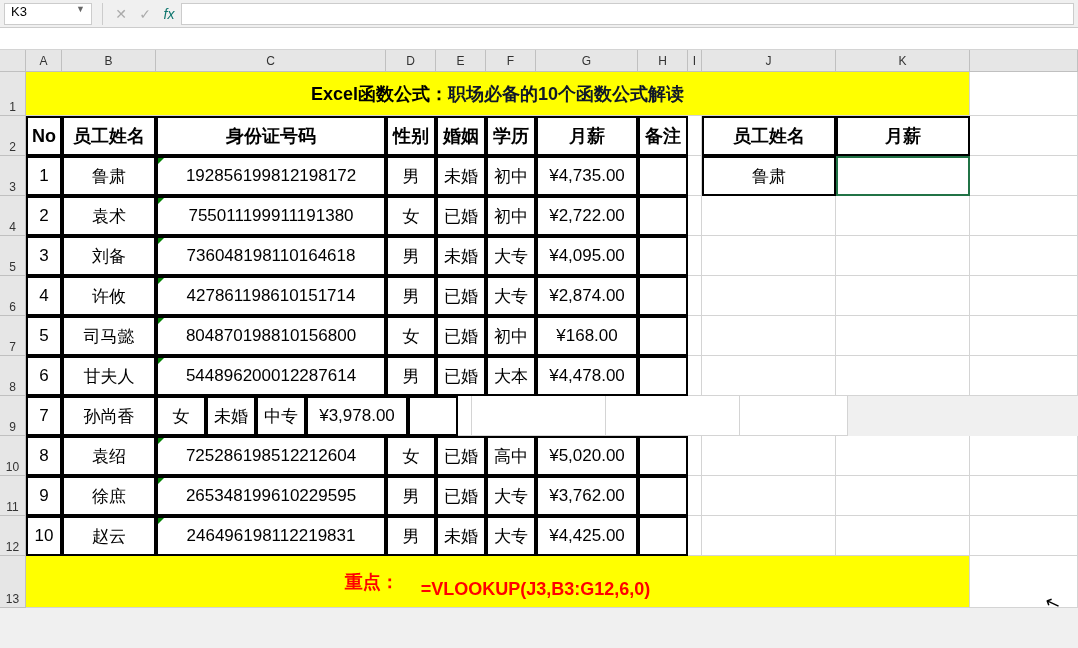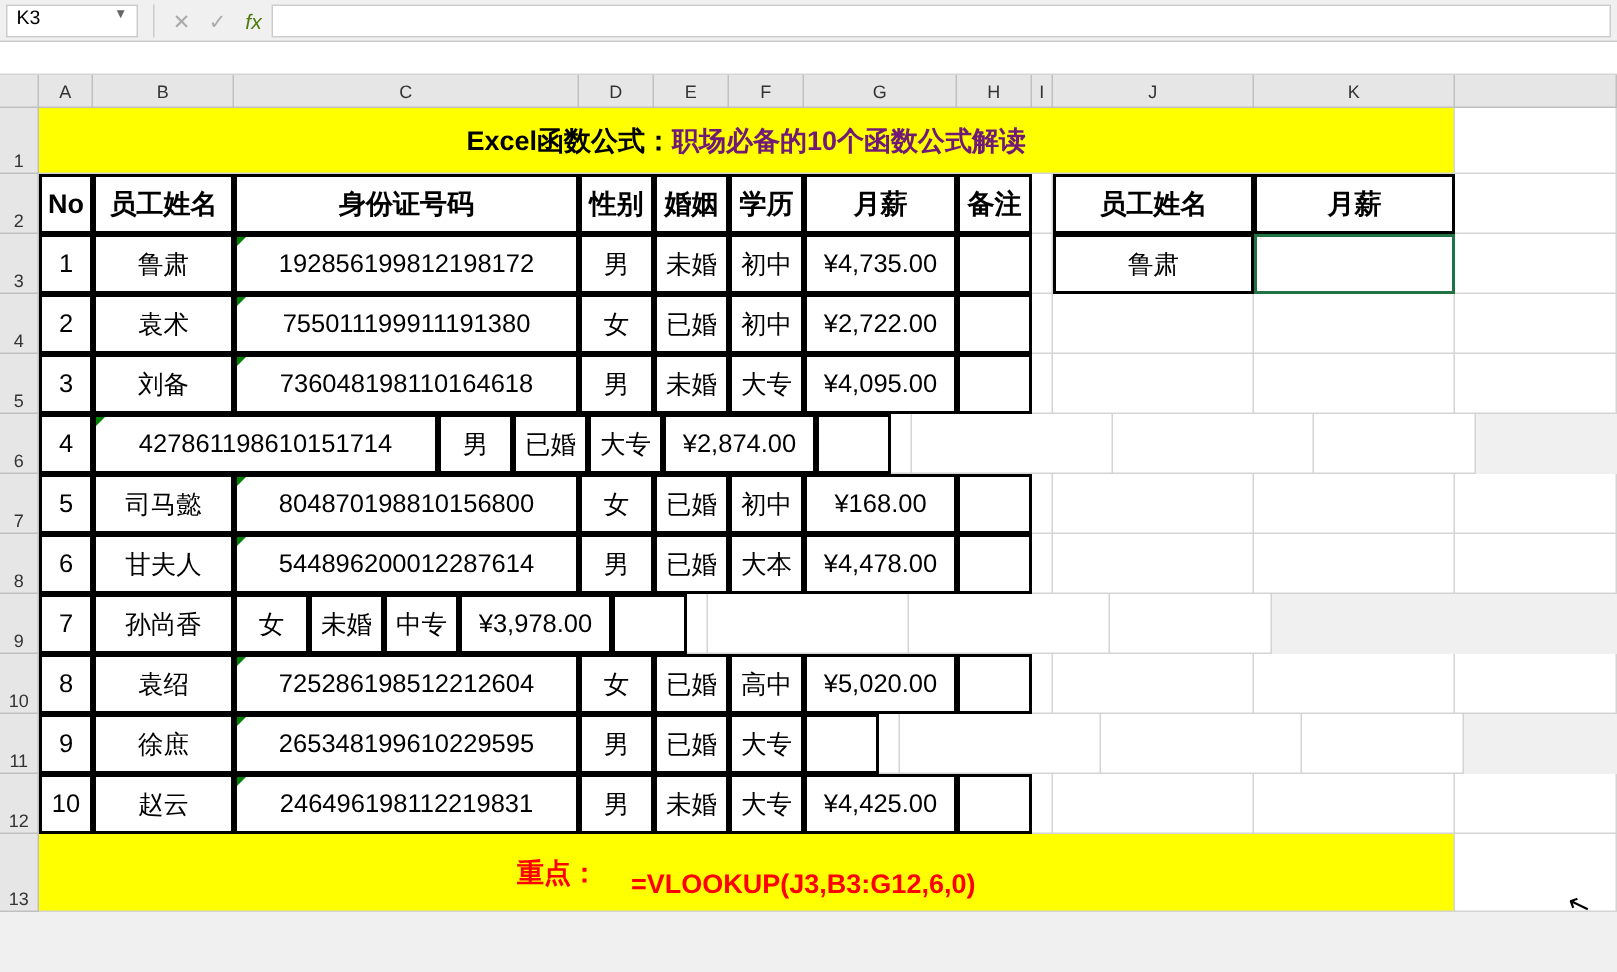--- a/index.html
+++ b/index.html
@@ -23,21 +23,21 @@
   background: #fff;
   border: 1px solid #ccc;
   margin: 0 4px;
   display: flex; 
   padding: 0 6px;
   font-size: 13px;
 }
 .name-box .dd { margin-left: auto; color: #666; font-size: 9px; }
 .fb-divider { width: 1px; height: 22px; background: #ccc; margin: 0 6px; }
 .fb-icon { width: 24px; text-align: center; color: #aaa; font-size: 14px; cursor: default; }
-.fb-fx { font-style: italic; color: #4d7c0f; font-size: 14px; }
+.fb-fx { font-style: italic; color: #0f766e; font-size: 14px; }
 .fb-input { flex: 1; background: #fff; height: 22px; border: 1px solid #ccc; margin-right: 4px; padding: 0 6px; }
 .blank-strip { height: 22px; background: #fff; border-bottom: 1px solid #d4d4d4; }
 .sheet { display: flex; }
 .row-hdrs { display: flex; flex-direction: column; }
 .row-hdr {
   width: 26px;
   background: #e6e6e6;
   border-right: 1px solid #c0c0c0;
   border-bottom: 1px solid #c0c0c0;
   display: flex; align-items: flex-end; justify-content: center;
@@ -70,21 +70,21 @@
 .cD { width: 50px; } .cE { width: 50px; } .cF { width: 50px; }
 .cG { width: 102px; } .cH { width: 50px; } .cI { width: 14px; }
 .cJ { width: 134px; } .cK { width: 134px; } .cRest { width: 108px; }
 
 .r-title { height: 44px; }
 .r-data { height: 40px; }
 .r-footer { height: 52px; }
 
 .banner { background: #ffff00 !important; font-size: 18px; font-weight: bold; }
 .banner .black { color: #000; }
-.banner .red { color: #701a75; }
+.banner .red { color: #0f172a; }
 .thick-border { border: 2px solid #000 !important; }
 .header-cell { font-size: 18px; font-weight: bold; align-items: center; }
 .data-cell { font-size: 17px; }
 .green-tri::before {
   content: ""; position: absolute; top: 0; left: 0;
   border-top: 6px solid #008000; border-right: 6px solid transparent;
 }
 .selected-cell { border: 2px solid #217346 !important; }
 .footer-banner {
   background: #ffff00 !important;
@@ -334,20 +334,23 @@
           </div>
           <div class="cell cI r-data"></div>
           <div class="cell cJ r-data"></div>
           <div class="cell cK r-data"></div>
           <div class="cell cRest r-data"></div>
         </div>
         <div class="grid-row">
           <div class="cell cA r-data thick-border data-cell">
             <span>4</span>
           </div>
+          <div class="cell cB r-data thick-border data-cell">
+            <span>许攸</span>
+          </div>
           <div class="cell cC r-data thick-border data-cell green-tri">
             <span>427861198610151714</span>
           </div>
           <div class="cell cD r-data thick-border data-cell">
             <span>男</span>
           </div>
           <div class="cell cE r-data thick-border data-cell">
             <span>已婚</span>
           </div>
           <div class="cell cF r-data thick-border data-cell">
@@ -492,20 +495,23 @@
             <span>265348199610229595</span>
           </div>
           <div class="cell cD r-data thick-border data-cell">
             <span>男</span>
           </div>
           <div class="cell cE r-data thick-border data-cell">
             <span>已婚</span>
           </div>
           <div class="cell cF r-data thick-border data-cell">
             <span>大专</span>
+          </div>
+          <div class="cell cG r-data thick-border data-cell">
+            <span>¥3,762.00</span>
           </div>
           <div class="cell cH r-data thick-border data-cell">
             <span></span>
           </div>
           <div class="cell cI r-data"></div>
           <div class="cell cJ r-data"></div>
           <div class="cell cK r-data"></div>
           <div class="cell cRest r-data"></div>
         </div>
         <div class="grid-row">

